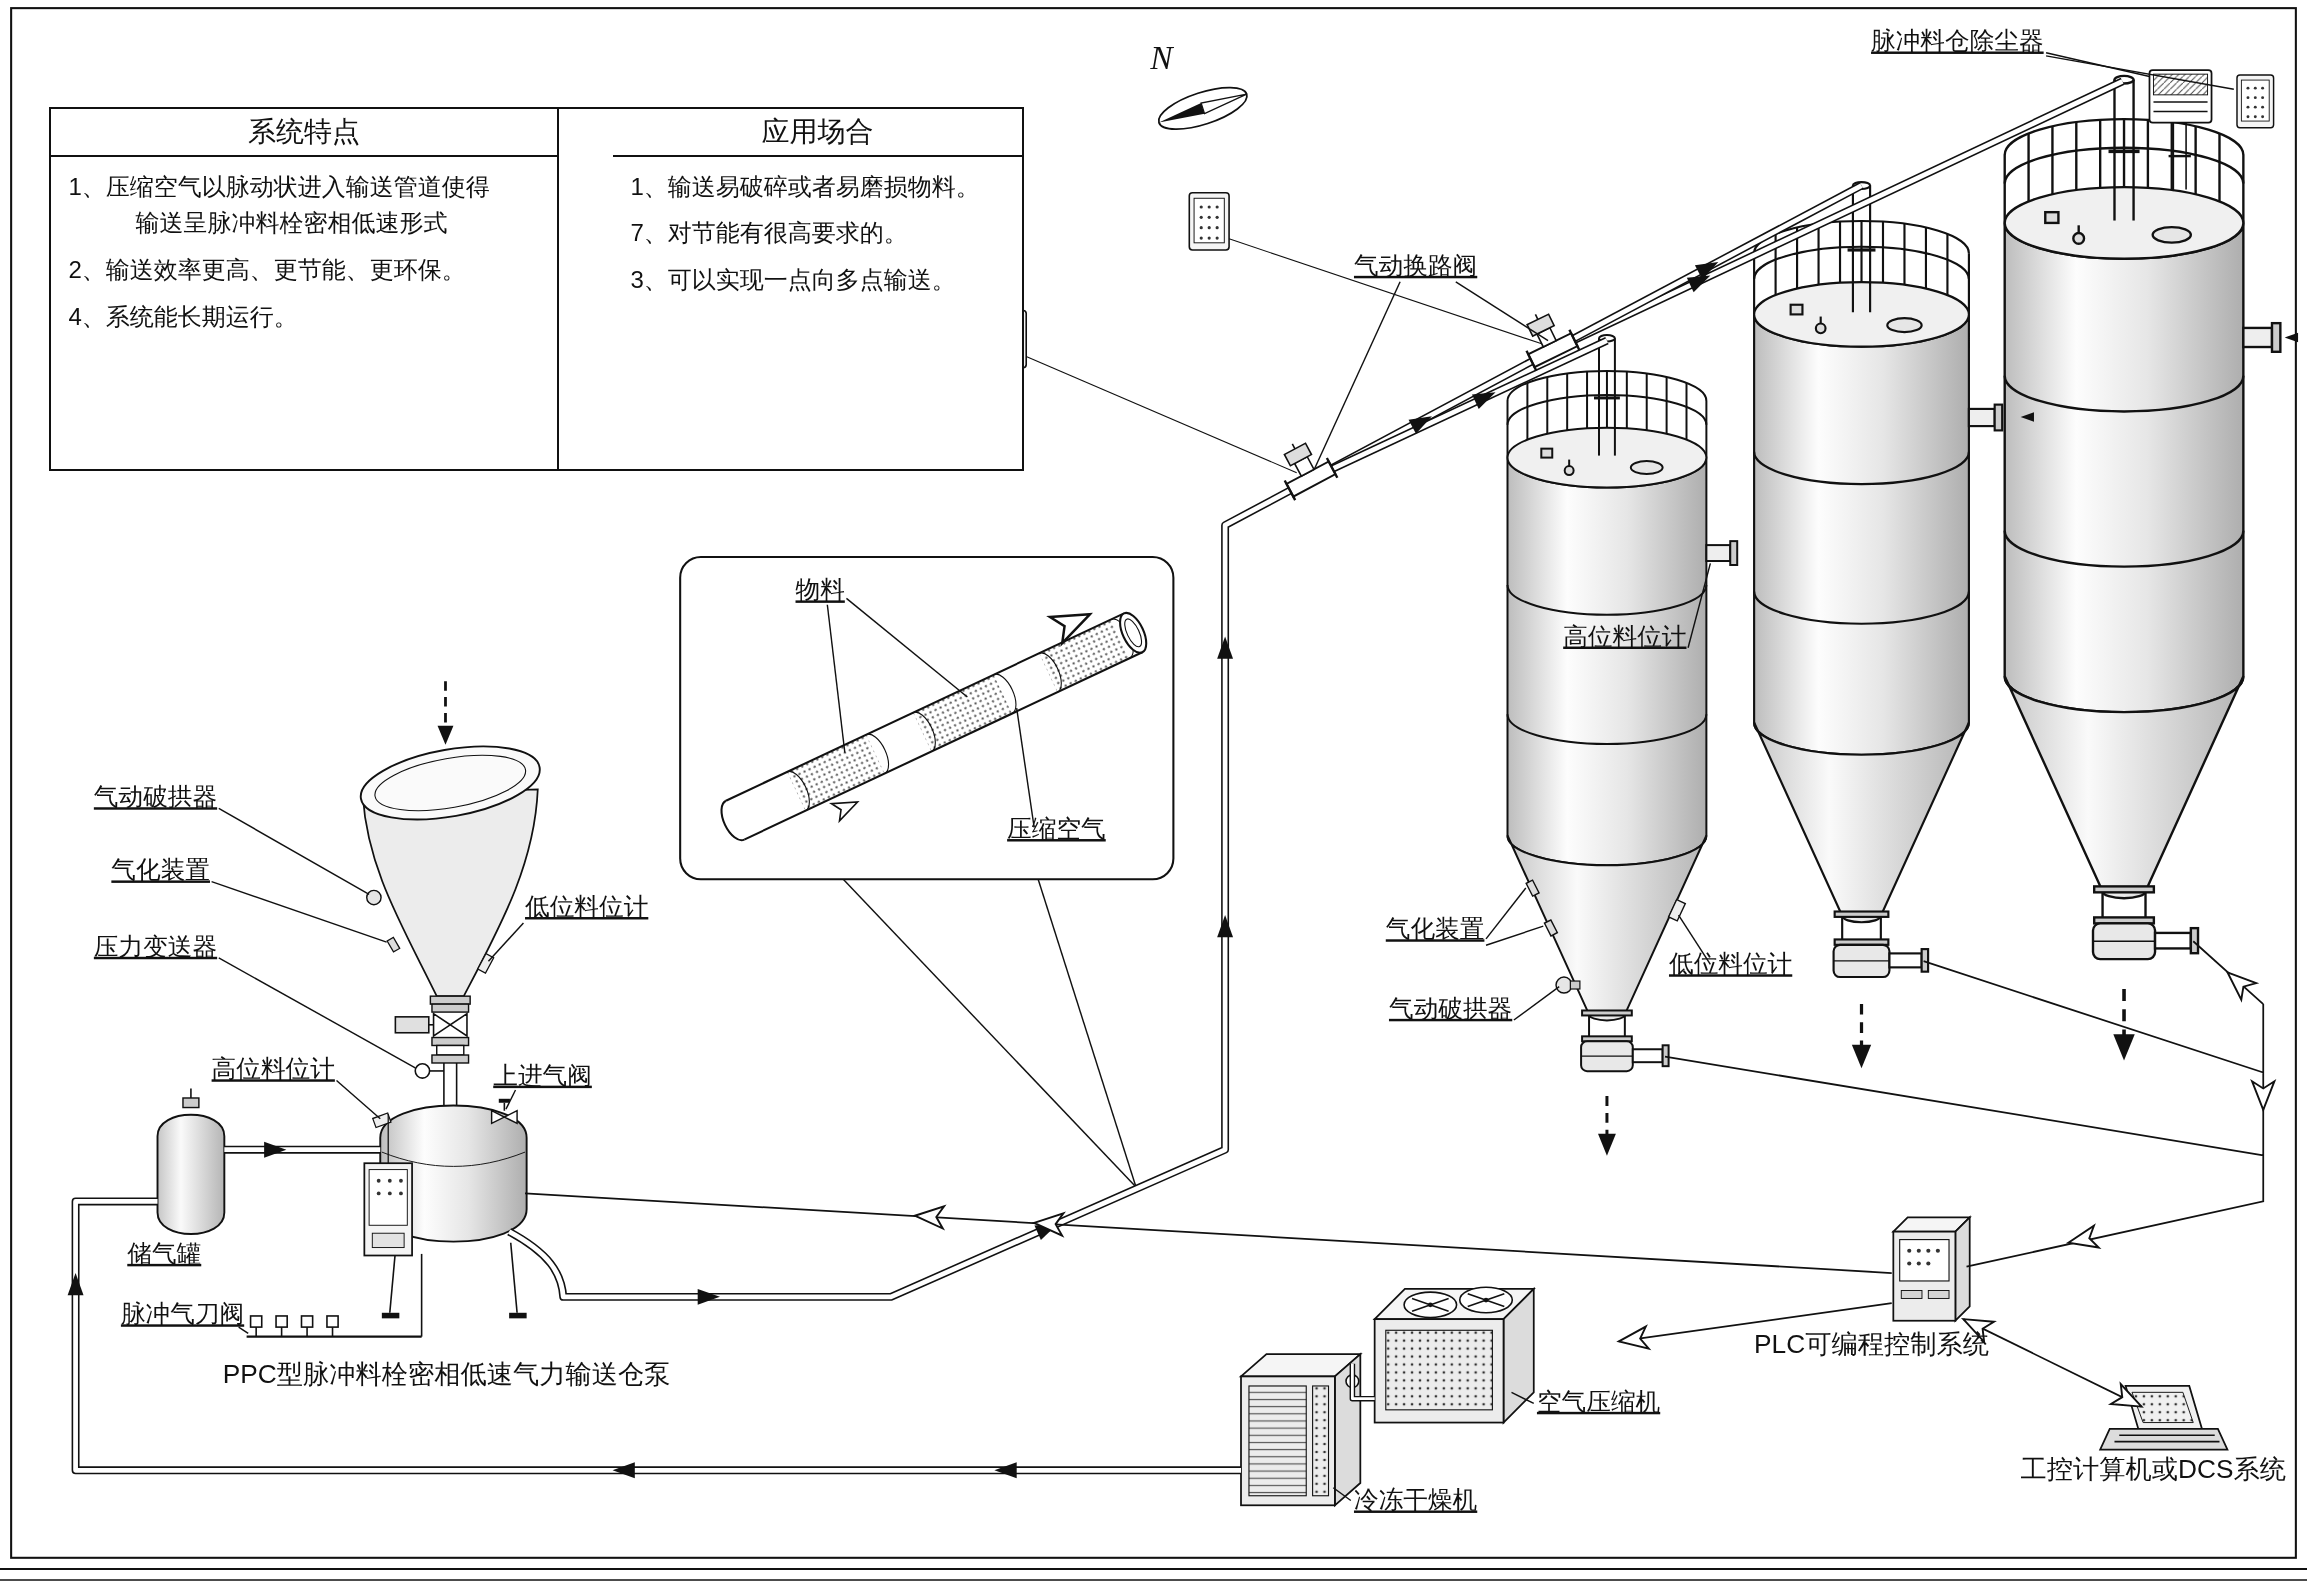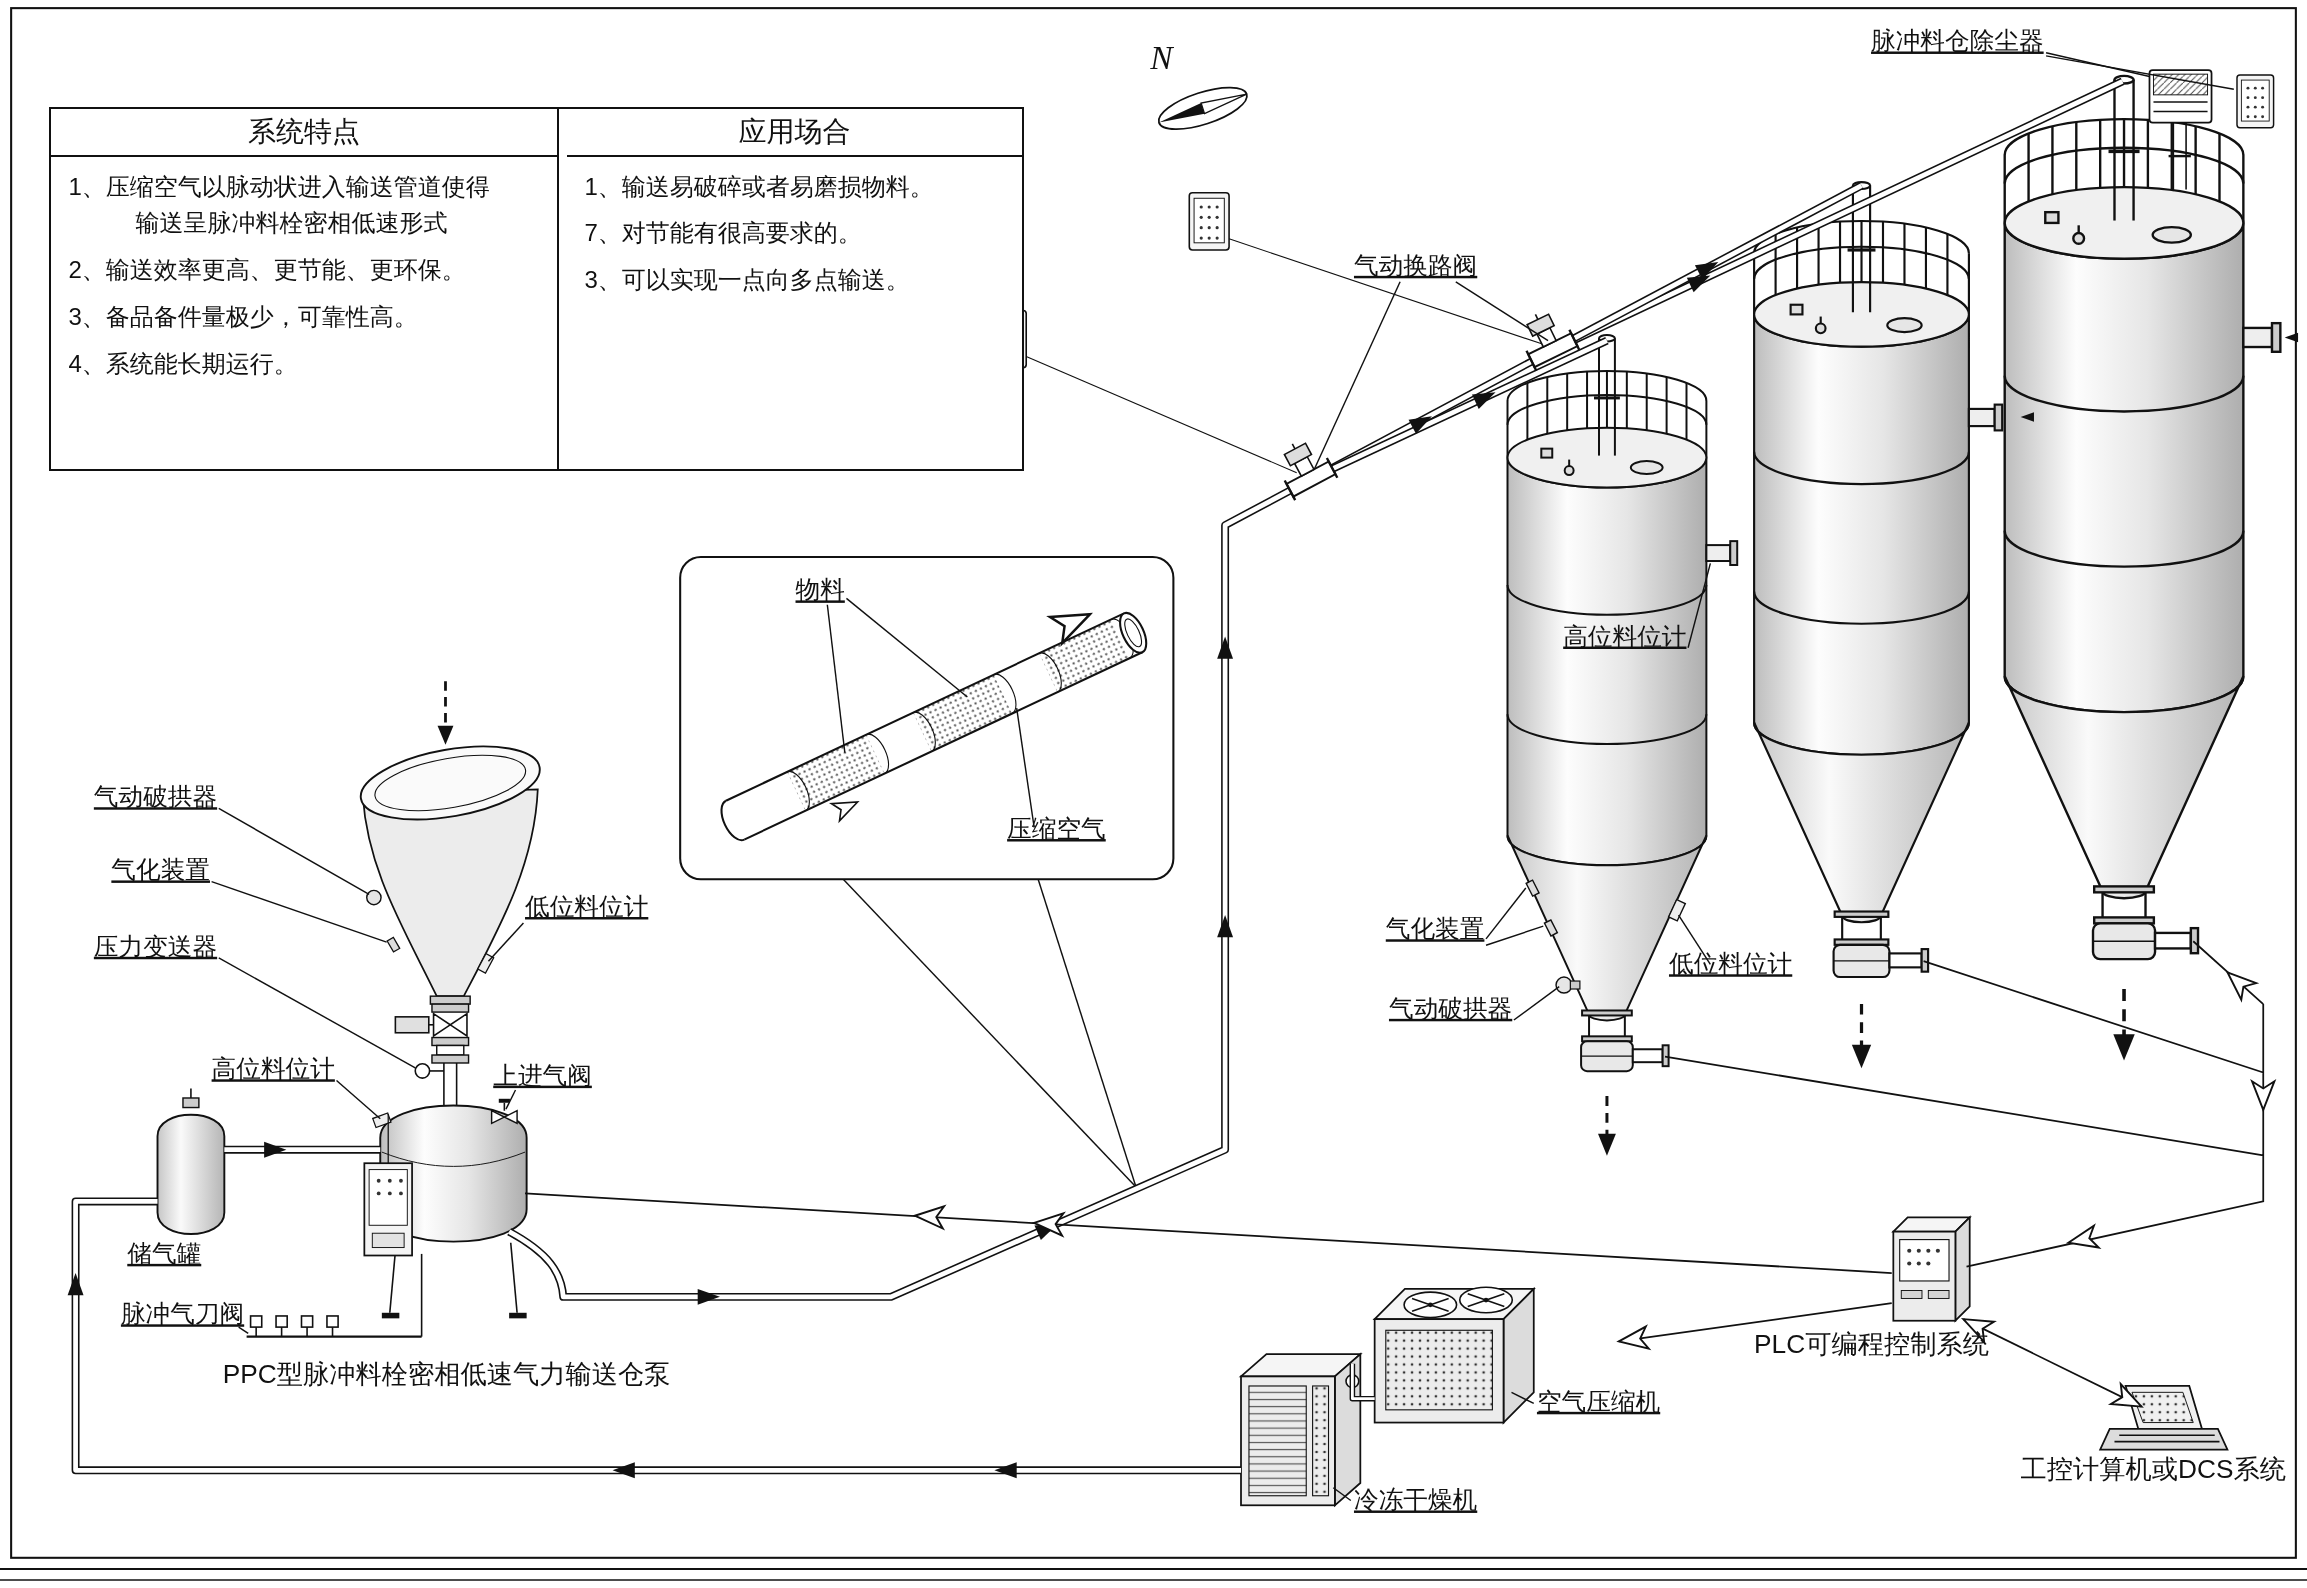--- a/index.html
+++ b/index.html
@@ -10,21 +10,21 @@
   .t31{font-size:31px;} .t33{font-size:33px;} .t42{font-size:42px;font-style:italic;font-family:"Liberation Serif",serif;}
   .u{text-decoration:underline;}
   .pipe-o{fill:none;stroke:#111;stroke-width:10;stroke-linejoin:round;}
   .pipe-i{fill:none;stroke:#fff;stroke-width:6;stroke-linejoin:round;}
   .pipe-o2{fill:none;stroke:#111;stroke-width:7;stroke-linejoin:round;}
   .pipe-i2{fill:none;stroke:#fff;stroke-width:3.5;stroke-linejoin:round;}
   .thin{fill:none;stroke:#111;stroke-width:2.2;}
   .leader{fill:none;stroke:#111;stroke-width:1.8;}
   .sk{stroke:#111;stroke-width:2;fill:none;}
   .title{position:absolute;left:102px;top:48px;font-size:25px;letter-spacing:0.4px;}
-  .spec-table{position:absolute;left:49px;top:107px;width:975px;height:364px;border:2.1px solid #111;display:flex;box-sizing:border-box;background:#fff;}
+  .spec-table{position:absolute;left:49px;top:107px;width:975px;height:364px;border:2.1px solid #111;display:flex;box-sizing:border-box;background:#fff;gap:46px;}
   .col{display:flex;flex-direction:column;box-sizing:border-box;}
   .col.features{width:508px;border-right:2.1px solid #111;}
   .col.apps{flex:1;padding-left:8px;}
   .th{height:46px;border-bottom:2.1px solid #111;display:flex;align-items:center;justify-content:center;font-size:28px;flex:none;}
   .cellbody{padding:12.7px 6.4px 0 17.5px;font-size:24px;line-height:1.45;}
   .ln{margin-bottom:12px;}
   .ln.first{margin-bottom:2px;}
   .ln.cont{margin-left:67px;}
 </style>
 </head>
@@ -450,21 +450,20 @@
 </svg>
 
 
 <div class="spec-table">
   <div class="col features">
     <div class="th">系统特点</div>
     <div class="cellbody">
       <div class="ln first">1、压缩空气以脉动状进入输送管道使得</div>
       <div class="ln cont">输送呈脉冲料栓密相低速形式</div>
       <div class="ln">2、输送效率更高、更节能、更环保。</div>
-      <div class="ln">3、备品备件量极少，可靠性高。</div>
       <div class="ln">4、系统能长期运行。</div>
     </div>
   </div>
   <div class="col apps">
     <div class="th">应用场合</div>
     <div class="cellbody">
       <div class="ln">1、输送易破碎或者易磨损物料。</div>
       <div class="ln">7、对节能有很高要求的。</div>
       <div class="ln">3、可以实现一点向多点输送。</div>
     </div>

